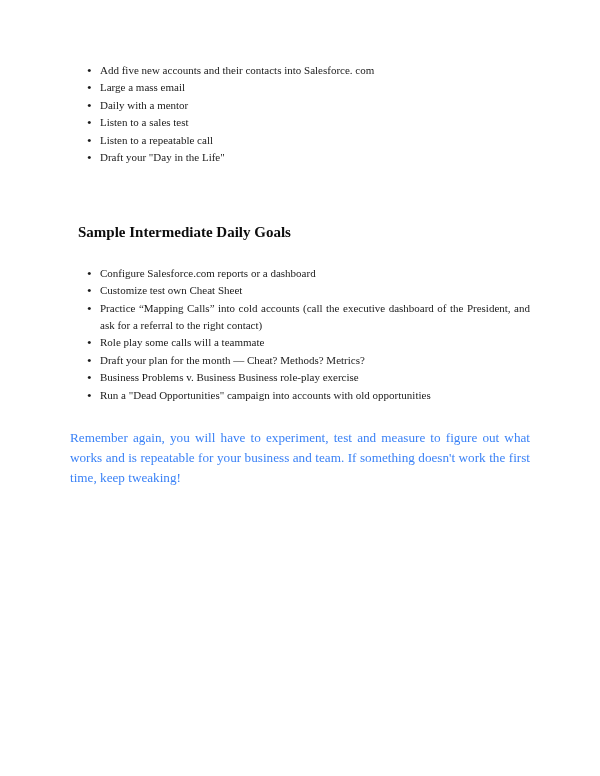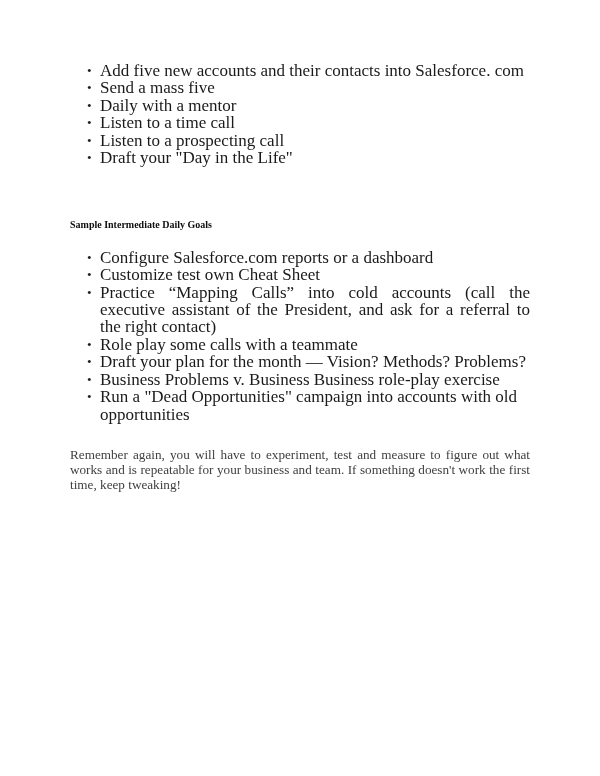--- a/index.html
+++ b/index.html
@@ -37,21 +37,21 @@
   .bullet-list {
     list-style: none;
     margin: 0;
     padding: 0;
   }
 
   .bullet-list li {
     position: relative;
     padding-left: 30px;
     margin: 0;
-    font-size: 17px;
+    font-size: 11px;
     line-height: 17.4px;
     text-align: justify;
     text-justify: inter-word;
     color: #1a1a1a;
   }
 
   .bullet-list li::before {
     content: "\2022";
     position: absolute;
     left: 17px;
@@ -61,70 +61,70 @@
     color: #1a1a1a;
   }
 
   
   .bullet-list li.nowrap {
     text-align: left;
   }
 
   
   .section-heading {
-    font-size: 10px;
+    font-size: 15px;
     line-height: 17.4px;
     font-weight: bold;
-    margin: 0;
+    margin: 8px;
     color: #0d0d0d;
     text-align: left;
   }
 
   
   .body-paragraph {
     font-size: 13.2px;
-    line-height: 15px;
+    line-height: 20px;
     margin: 0;
     text-align: justify;
     text-justify: inter-word;
-    color: #404040;
+    color: #3b82f6;
   }
 
   
   .gap-before-heading { height: 50px; }
   .gap-after-heading  { height: 15px; }
   .gap-before-para    { height: 24px; }
 </style>
 </head>
 <body>
 
 <div class="page">
   <div class="content">
 
     <ul class="bullet-list">
       <li class="nowrap">Add five new accounts and their contacts into Salesforce. com</li>
-      <li class="nowrap">Send a mass five</li>
+      <li class="nowrap">Large a mass email</li>
       <li class="nowrap">Daily with a mentor</li>
-      <li class="nowrap">Listen to a time call</li>
-      <li class="nowrap">Listen to a prospecting call</li>
+      <li class="nowrap">Listen to a sales test</li>
+      <li class="nowrap">Listen to a repeatable call</li>
       <li class="nowrap">Draft your "Day in the Life"</li>
     </ul>
 
     <div class="gap-before-heading"></div>
 
     <h2 class="section-heading">Sample Intermediate Daily Goals</h2>
 
     <div class="gap-after-heading"></div>
 
     <ul class="bullet-list">
       <li class="nowrap">Configure Salesforce.com reports or a dashboard</li>
       <li class="nowrap">Customize test own Cheat Sheet</li>
-      <li>Practice “Mapping Calls” into cold accounts (call the executive assistant of the President, and ask for a referral to the right contact)</li>
-      <li class="nowrap">Role play some calls with a teammate</li>
-      <li class="nowrap">Draft your plan for the month — Vision? Methods? Problems?</li>
+      <li>Practice “Mapping Calls” into cold accounts (call the executive dashboard of the President, and ask for a referral to the right contact)</li>
+      <li class="nowrap">Role play some calls will a teammate</li>
+      <li class="nowrap">Draft your plan for the month — Cheat? Methods? Metrics?</li>
       <li class="nowrap">Business Problems v. Business Business role-play exercise</li>
       <li class="nowrap">Run a "Dead Opportunities" campaign into accounts with old opportunities</li>
     </ul>
 
     <div class="gap-before-para"></div>
 
     <p class="body-paragraph">Remember again, you will have to experiment, test and measure to figure out what works and is repeatable for your business and team. If something doesn't work the first time, keep tweaking!</p>
 
   </div>
 </div>

